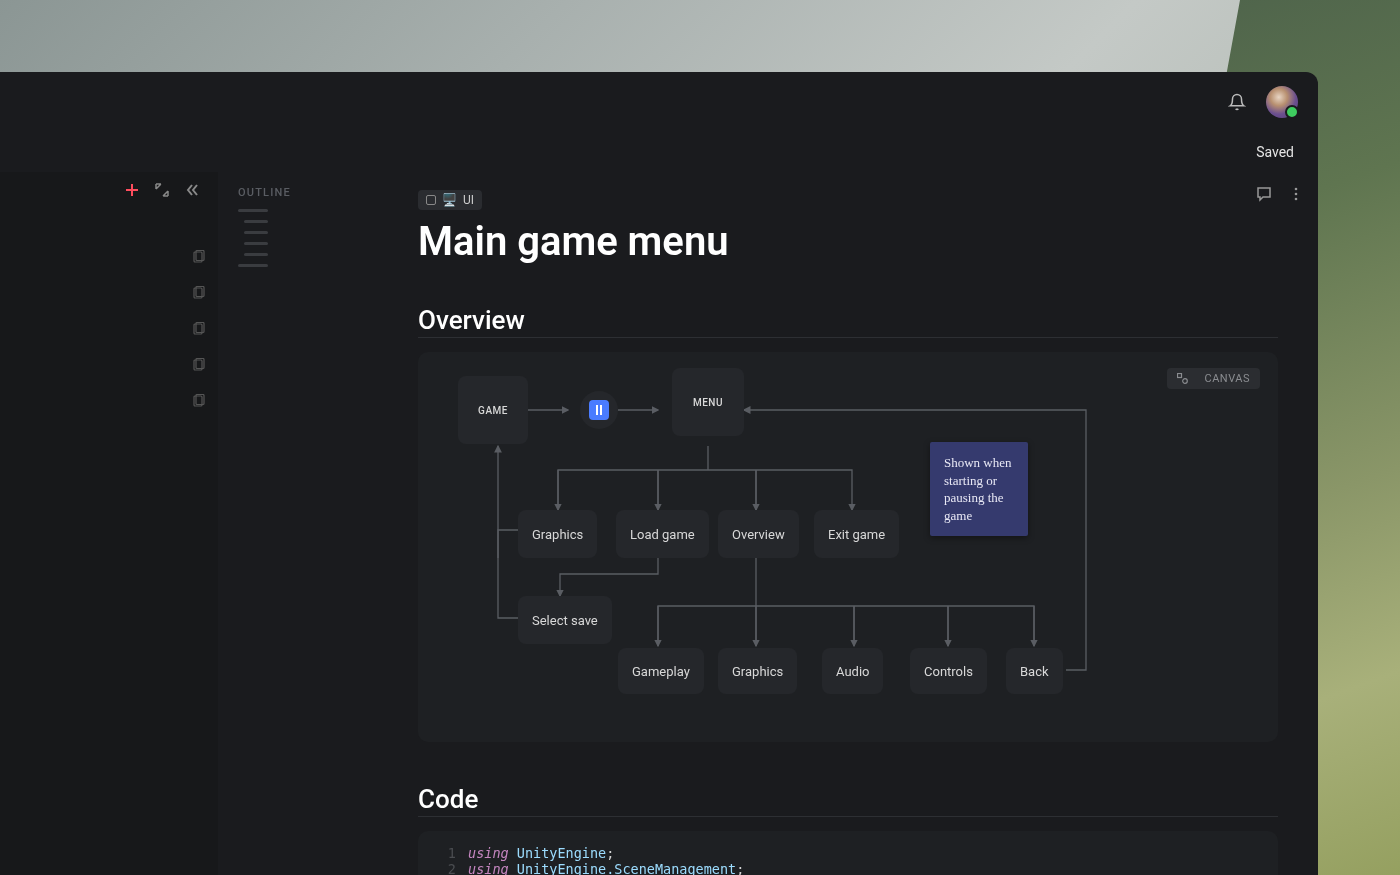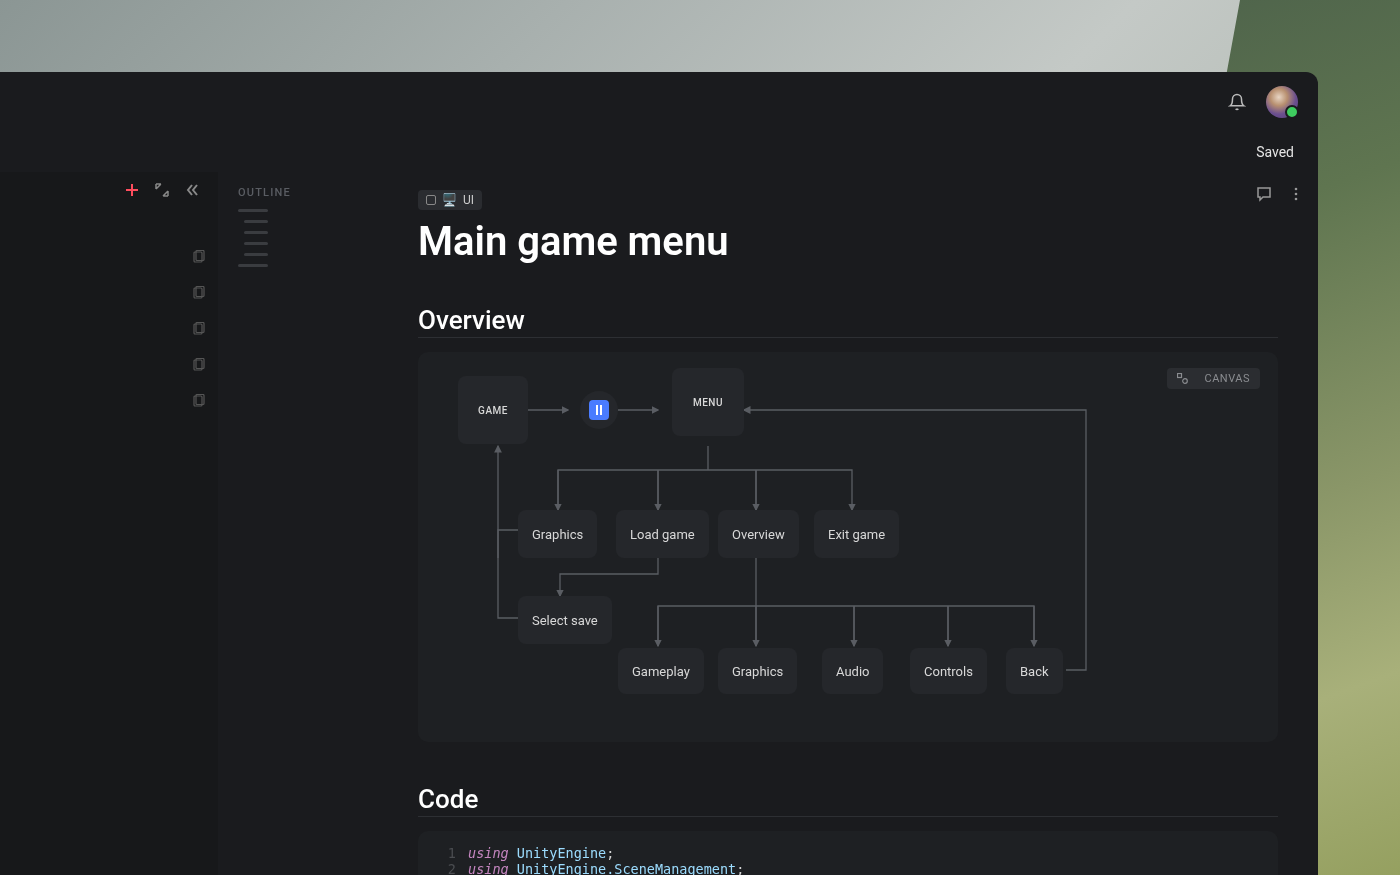--- a/index.html
+++ b/index.html
@@ -413,20 +413,21 @@
         <div class="node node-mid" style="left:396px;top:158px">Exit game</div>
 
         <div class="node node-mid" style="left:100px;top:244px">Select save</div>
 
         <div class="node node-small" style="left:200px;top:296px">Gameplay</div>
         <div class="node node-small" style="left:300px;top:296px">Graphics</div>
         <div class="node node-small" style="left:404px;top:296px">Audio</div>
         <div class="node node-small" style="left:492px;top:296px">Controls</div>
         <div class="node node-small" style="left:588px;top:296px">Back</div>
 
+        <div class="sticky-note" style="left:512px;top:90px">Shown when starting or pausing the game</div>
       </div>
 
       <h2 class="section-title">Code</h2>
       <div class="section-divider"></div>
 
       <div class="code-block">
         <div class="code-line">
           <span class="lineno">1</span>
           <span><span class="kw">using</span> <span class="ns">UnityEngine</span><span>;</span></span>
         </div>

